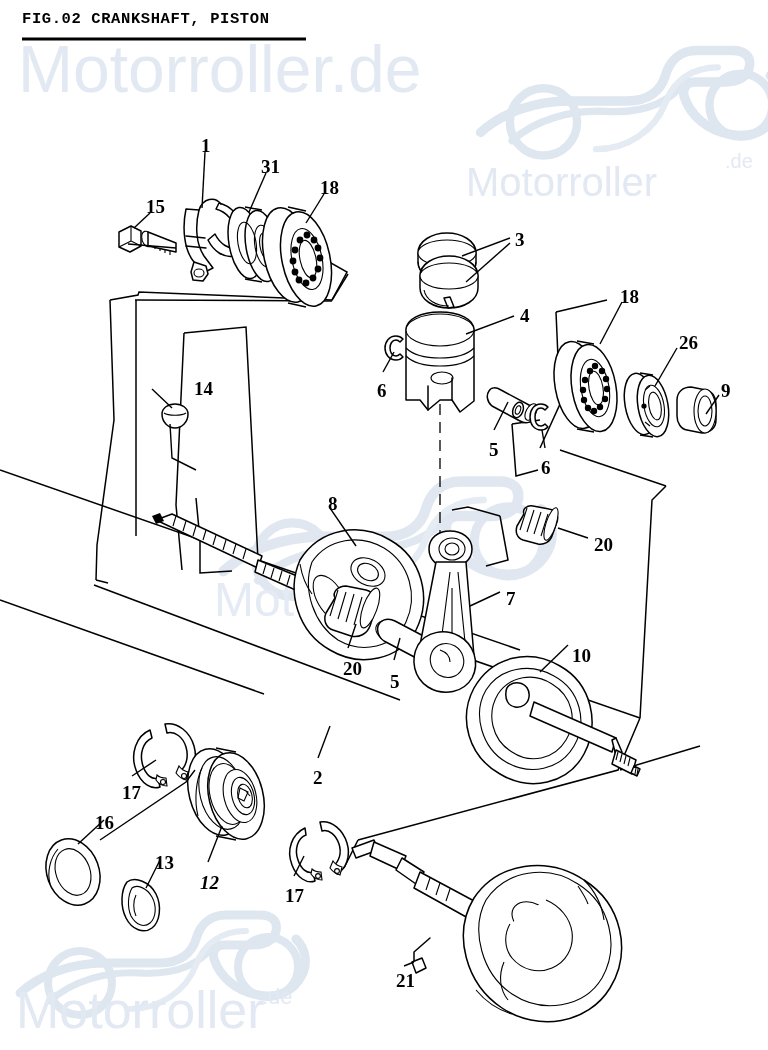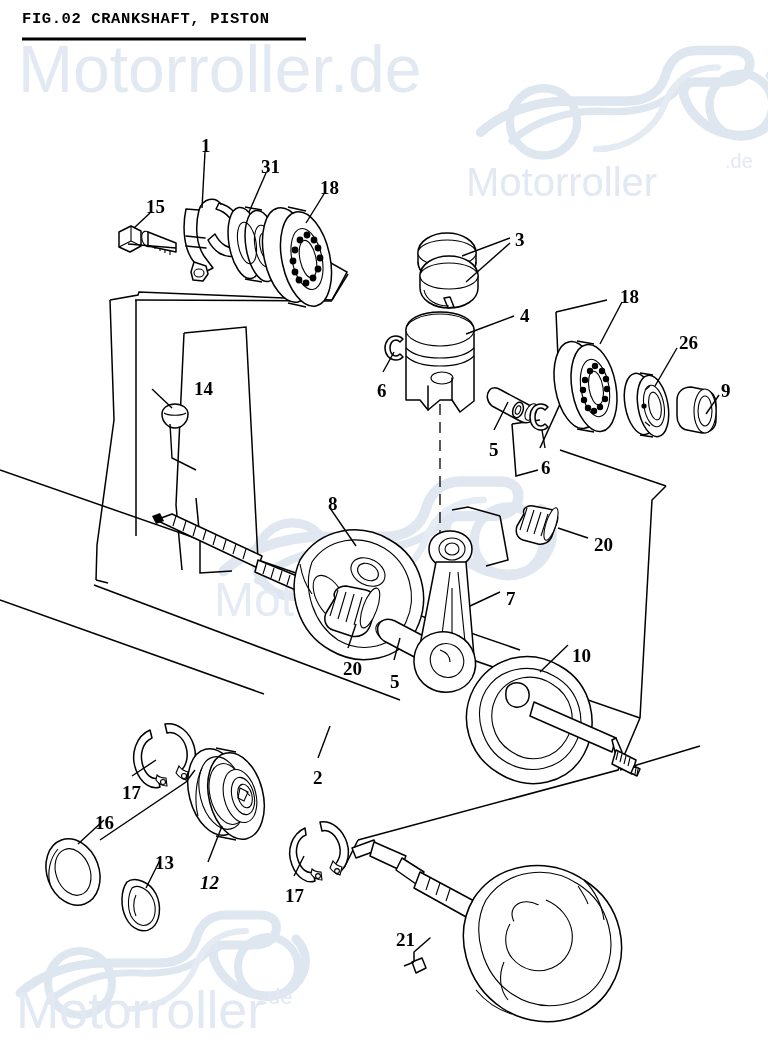--- a/index.html
+++ b/index.html
@@ -493,16 +493,16 @@
       <div class="callout" style="left: 506px; top: 589px;">7</div>
       <div class="callout" style="left: 343px; top: 659px;">20</div>
       <div class="callout" style="left: 390px; top: 672px;">5</div>
       <div class="callout" style="left: 572px; top: 632px; margin-top: 14px;">10</div>
       <div class="callout" style="left: 122px; top: 783px;">17</div>
       <div class="callout" style="left: 313px; top: 768px;">2</div>
       <div class="callout" style="left: 95px; top: 813px; text-align: center;">16</div>
       <div class="callout" style="left: 155px; top: 853px;">13</div>
       <div class="callout" style="left: 200px; top: 873px; font-style: italic;">12</div>
       <div class="callout" style="left: 285px; top: 886px;">17</div>
-      <div class="callout" style="left: 396px; top: 930px; text-align: center;">21</div>
+      <div class="callout" style="left: 396px; top: 971px; text-align: center;">21</div>
     </div>
 
 </div>
 
 </body></html>

